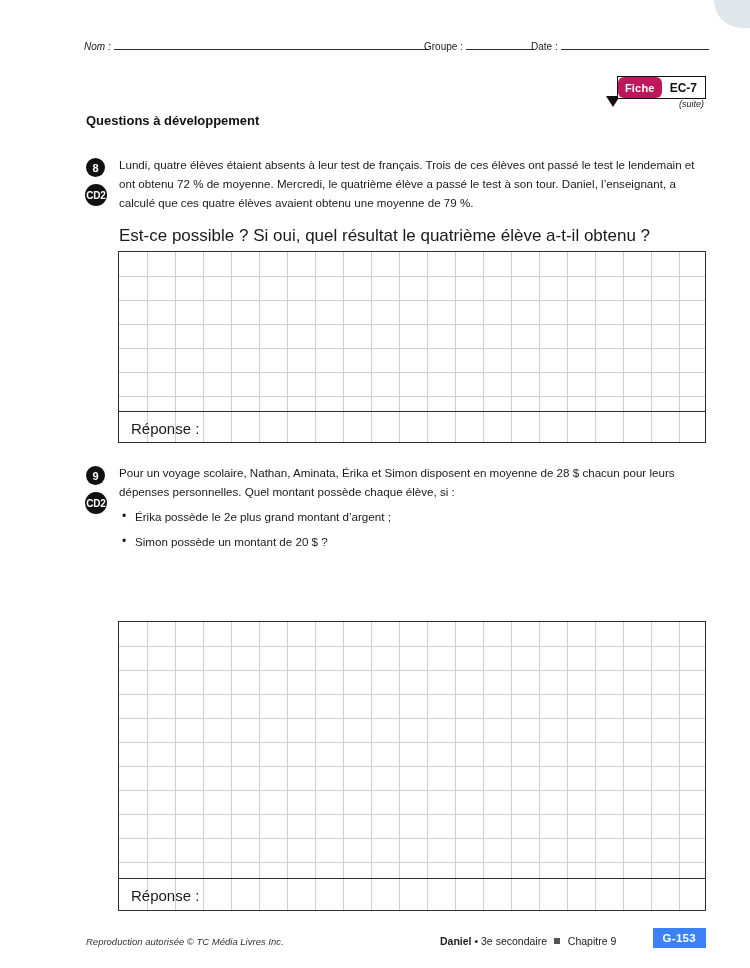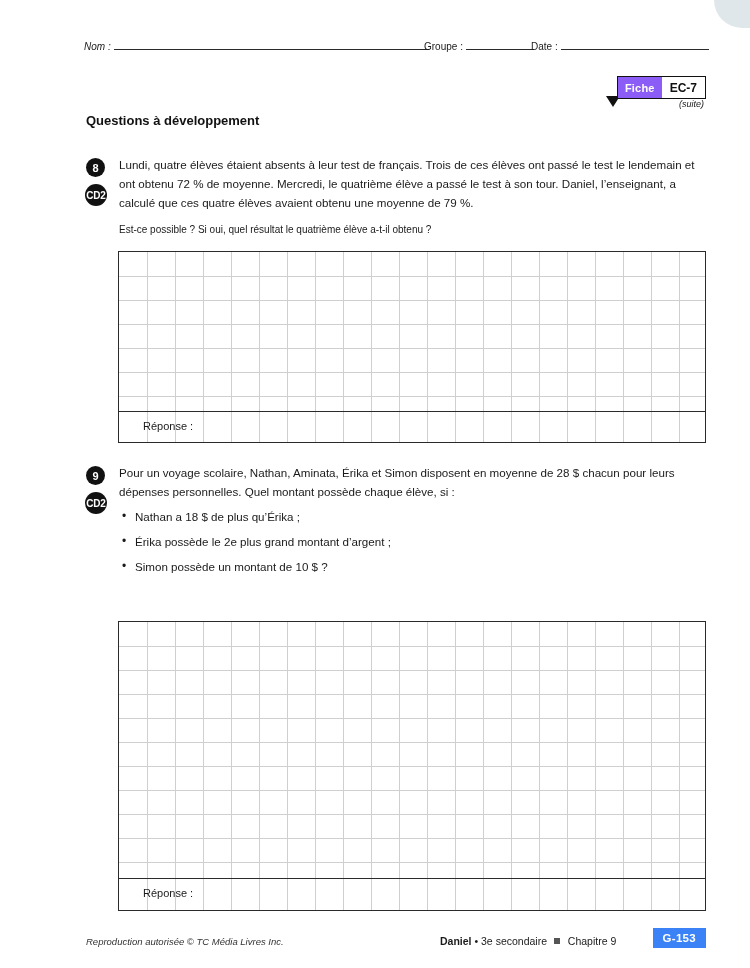--- a/index.html
+++ b/index.html
@@ -63,28 +63,29 @@
     position: absolute;
     right: 0;
     top: 0;
     background: #ffffff;
     border: 1.6px solid #111;
     height: 21px;
     display: flex;
     align-items: stretch;
   }
   .fiche-left {
-    background: #8b5cf6;
+    background: #be185d;
     color: #fff;
     font-size: 11px;
     font-weight: bold;
     padding: 0 7px;
     display: flex;
     align-items: center;
     letter-spacing: .2px;
+    border-radius: 6px;
   }
   .fiche-right {
     color: #111;
     font-size: 12px;
     font-weight: bold;
     padding: 0 8px;
     display: flex;
     align-items: center;
   }
   .fiche-tail {
@@ -156,21 +157,21 @@
     top: -2px;
     width: 587px;
     font-size: 11.6px;
     line-height: 1.62;
     color: #1a1a1a;
   }
   .q-sub {
     position: absolute;
     left: 33px;
     width: 587px;
-    font-size: 10px;
+    font-size: 17px;
     line-height: 1.6;
     color: #1a1a1a;
   }
   ul.bullets {
     margin: 0;
     padding: 0;
     list-style: none;
   }
   ul.bullets li {
     position: relative;
@@ -208,22 +209,22 @@
   .gcol { width: 1px; top: 0; }
   .grow { height: 1px; left: 0; right: 0; }
   .reponse-sep {
     position: absolute;
     left: 0; right: 0;
     height: 1.2px;
     background: #2b2b2b;
   }
   .reponse-label {
     position: absolute;
-    left: 24px;
-    font-size: 11px;
+    left: 12px;
+    font-size: 15px;
     color: #1a1a1a;
     text-align: center;
   }
 
   
   .footer-left {
     position: absolute;
     left: 86px;
     top: 936px;
     font-size: 9.5px;
@@ -336,23 +337,22 @@
     </div>
     <div class="reponse-sep" style="top:159px;"></div>
     <div class="reponse-label" style="top:168px;">Réponse :</div>
   </div>
 
   <div class="q" style="top:466px;">
     <div class="q-num">9</div>
     <div class="q-cd">CD2</div>
     <div class="q-body">Pour un voyage scolaire, Nathan, Aminata, Érika et Simon disposent en moyenne de 28 $ chacun pour leurs dépenses personnelles. Quel montant possède chaque élève, si :</div>
     <ul class="bullets" style="position:absolute; left:33px; top:42px; width:587px;">
-      <li>Nathan a 18 $ de plus qu’Érika ;</li>
       <li>Érika possède le 2e plus grand montant d’argent ;</li>
-      <li>Simon possède un montant de 10 $ ?</li>
+      <li>Simon possède un montant de 20 $ ?</li>
     </ul>
   </div>
 
   <div class="gridbox" style="left:118px; top:621px; width:588px; height:290px;">
     <div class="grid-lines" style="height:290px;">
       <div class="gcol" style="left:28px;  height:290px;"></div>
       <div class="gcol" style="left:56px;  height:290px;"></div>
       <div class="gcol" style="left:84px;  height:290px;"></div>
       <div class="gcol" style="left:112px; height:290px;"></div>
       <div class="gcol" style="left:140px; height:290px;"></div>

